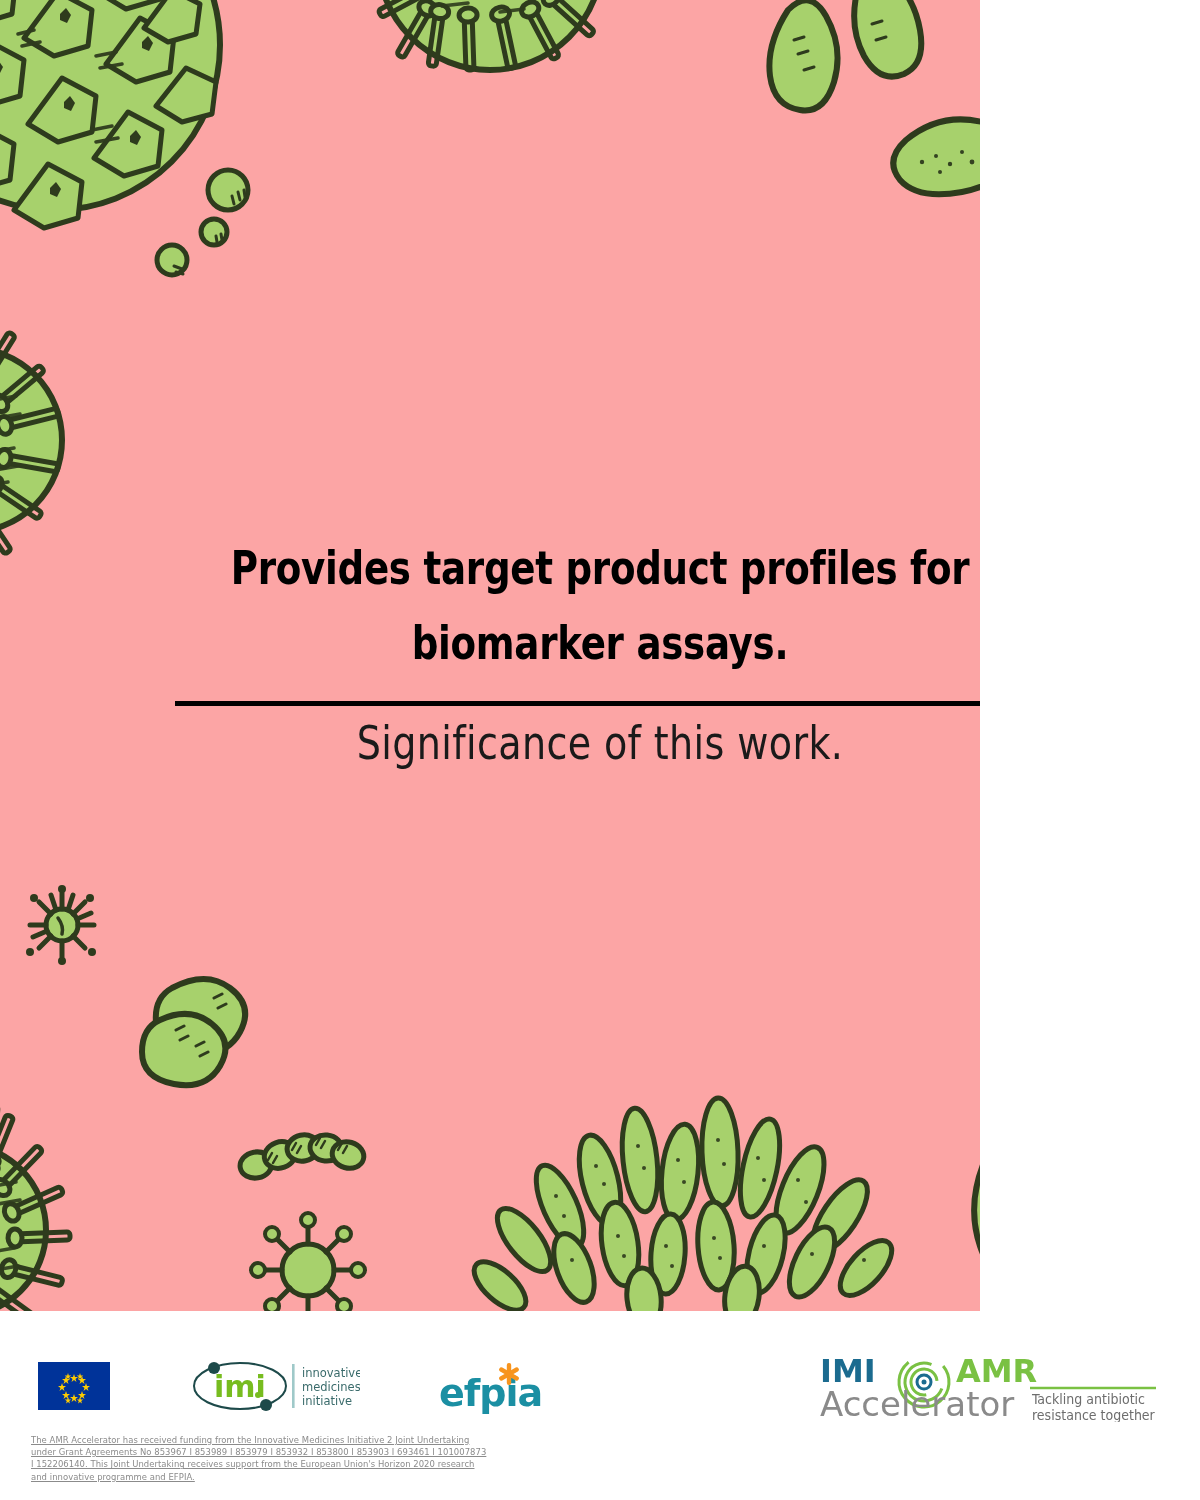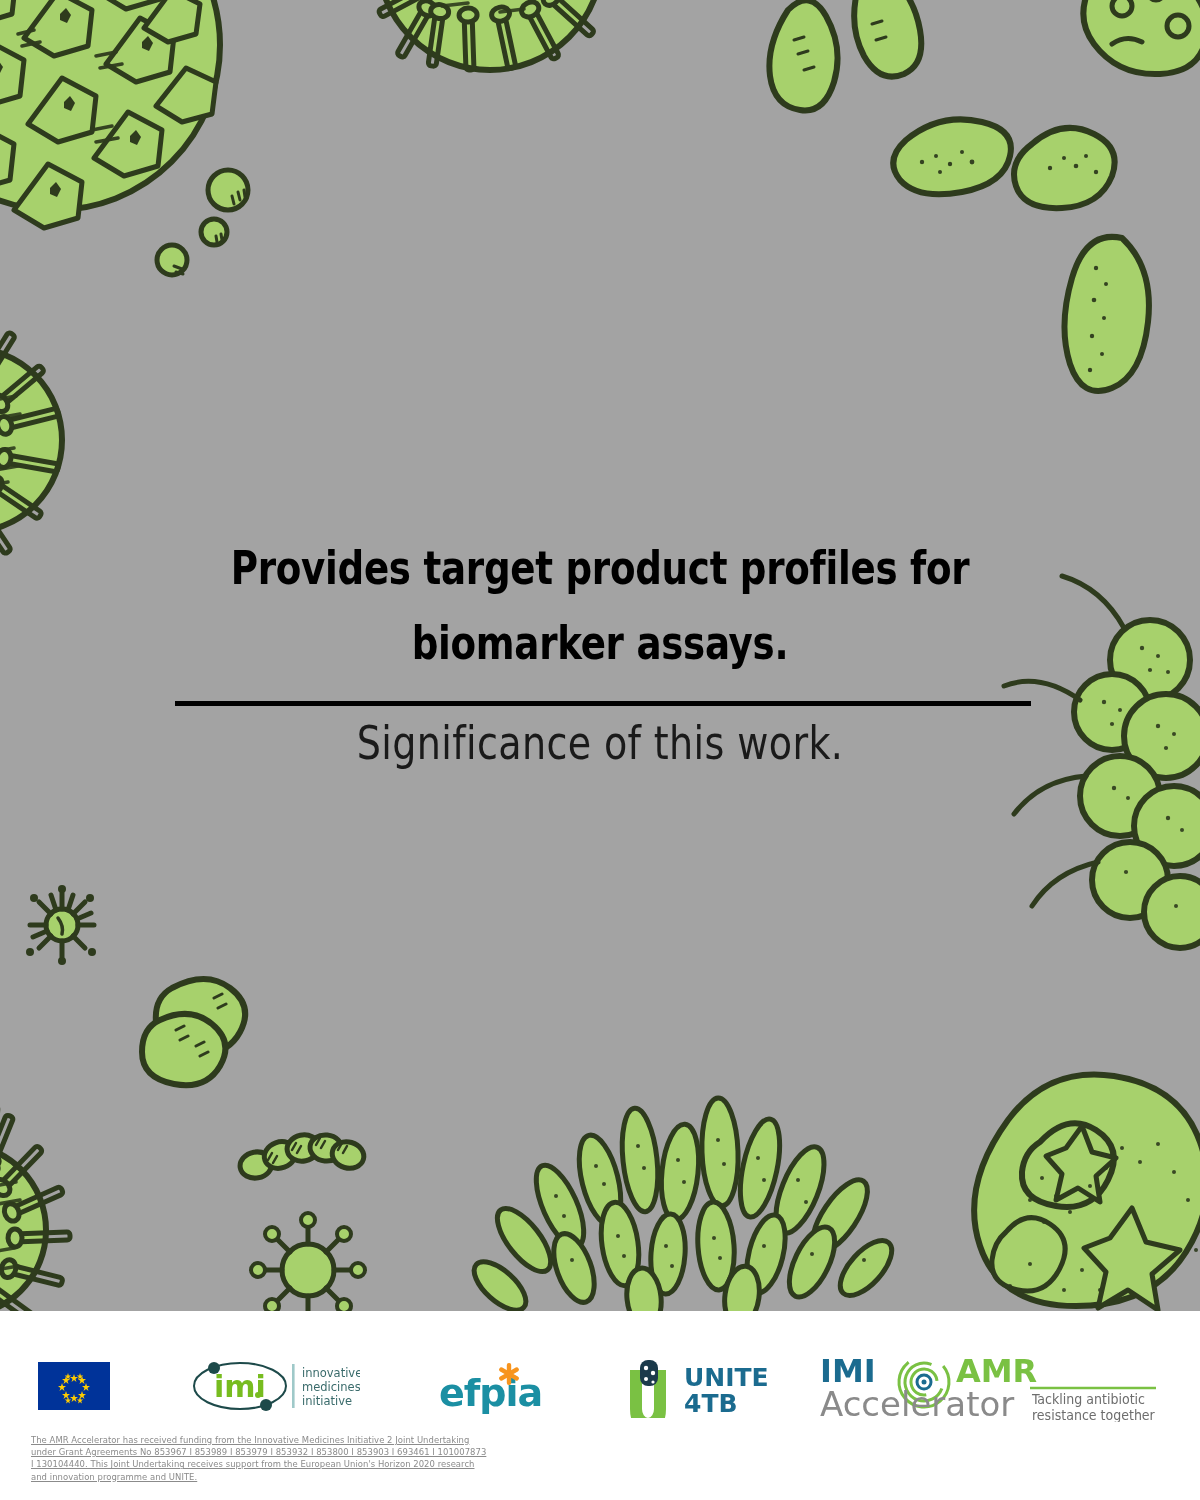--- a/index.html
+++ b/index.html
@@ -7,22 +7,22 @@
   html, body {
     width:1200px; height:1500px;
     font-family:"DejaVu Sans", sans-serif;
     background:#ffffff;
     overflow:hidden;
   }
   .slide { position:relative; width:1200px; height:1500px; background:#ffffff; }
 
   
   .canvas {
-    position:absolute; left:0; top:0; width:1200px; height:1311px;
-    background:#a3a3a3; overflow:hidden;
+    position:absolute; left:0; top:0; width:980px; height:1311px;
+    background:#fca5a5; overflow:hidden;
   }
   .deco { position:absolute; left:0; top:0; width:1200px; height:1311px;
           pointer-events:none; }
 
   
   .headline-block {
     position:absolute; left:0; top:530px; width:1200px; text-align:center;
   }
   .headline {
     font-family:"DejaVu Sans Condensed","Liberation Sans", sans-serif;
@@ -518,34 +518,20 @@
       <g fill="#f7941e">
         <g transform="translate(72,12)">
           <rect x="-2.2" y="-11" width="4.4" height="22" rx="2"></rect>
           <rect x="-2.2" y="-11" width="4.4" height="22" rx="2" transform="rotate(60)"></rect>
           <rect x="-2.2" y="-11" width="4.4" height="22" rx="2" transform="rotate(120)"></rect>
         </g>
       </g>
     </svg>
   </div>
 
-  <div class="unite-logo">
-    <svg viewBox="0 0 160 60" width="160" height="60">
-      <path d="M10 4 v26 a18 18 0 0 0 36 0 V4 h-12 v26 a6 6 0 0 1 -12 0 V4 z" fill="#7ac143" transform="translate(0,6) scale(1,1.5)"></path>
-      <g>
-        <rect x="20" y="2" width="18" height="26" rx="8" fill="#1b3a4b"></rect>
-        <circle cx="26" cy="10" r="2.2" fill="#ffffff"></circle>
-        <circle cx="33" cy="15" r="2.2" fill="#ffffff"></circle>
-        <circle cx="26" cy="21" r="2" fill="#ffffff"></circle>
-        <circle cx="33" cy="24" r="1.6" fill="#ffffff"></circle>
-      </g>
-      <text x="64" y="28" fill="#1b6b8f" font-family="DejaVu Sans, sans-serif" font-weight="bold" font-size="25">UNITE</text>
-      <text x="64" y="54" fill="#1b6b8f" font-family="DejaVu Sans, sans-serif" font-weight="bold" font-size="25">4TB</text>
-    </svg>
-  </div>
 
   <div class="amr-logo">
     <svg viewBox="0 0 345 70" width="345" height="70">
       <text x="0" y="30" fill="#1b6b8f" font-family="DejaVu Sans, sans-serif" font-weight="bold" font-size="32">IMI</text>
       <g transform="translate(78,4)">
         <circle cx="26" cy="26" r="25" fill="none" stroke="#7ac143" stroke-width="3" stroke-dasharray="118 40" transform="rotate(-40 26 26)"></circle>
         <circle cx="26" cy="26" r="19" fill="none" stroke="#7ac143" stroke-width="3" stroke-dasharray="90 30" transform="rotate(20 26 26)"></circle>
         <circle cx="26" cy="26" r="13" fill="none" stroke="#7ac143" stroke-width="3" stroke-dasharray="62 20" transform="rotate(80 26 26)"></circle>
         <circle cx="26" cy="26" r="7" fill="none" stroke="#1b6b8f" stroke-width="3"></circle>
         <circle cx="26" cy="26" r="2.5" fill="#1b6b8f"></circle>
@@ -554,17 +540,17 @@
       <text x="0" y="64" fill="#8a8a8a" font-family="DejaVu Sans, sans-serif" font-size="34">Accelerator</text>
       <line x1="210" y1="36" x2="336" y2="36" stroke="#7ac143" stroke-width="2.6"></line>
       <text x="212" y="52" fill="#6d6d6d" font-family="DejaVu Sans Condensed, sans-serif" font-size="14">Tackling antibiotic</text>
       <text x="212" y="68" fill="#6d6d6d" font-family="DejaVu Sans Condensed, sans-serif" font-size="14">resistance together</text>
     </svg>
   </div>
 
   <div class="fineprint">
     <div>The AMR Accelerator has received funding from the Innovative Medicines Initiative 2 Joint Undertaking</div>
     <div>under Grant Agreements No 853967 I 853989 I 853979 I 853932 I 853800 I 853903 I 693461 I 101007873</div>
-    <div>I 130104440. This Joint Undertaking receives support from the European Union's Horizon 2020 research</div>
-    <div>and innovation programme and UNITE.</div>
+    <div>I 152206140. This Joint Undertaking receives support from the European Union's Horizon 2020 research</div>
+    <div>and innovative programme and EFPIA.</div>
   </div>
 
 </div>
 
 </body></html>

